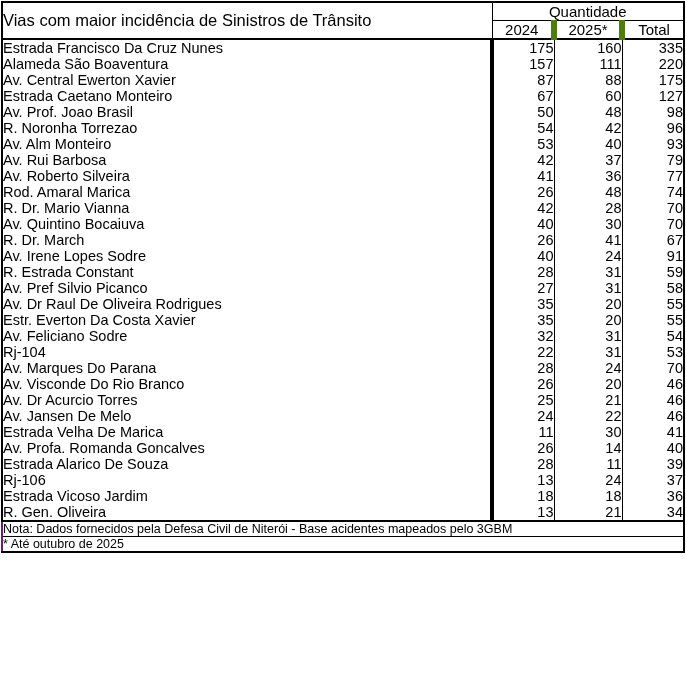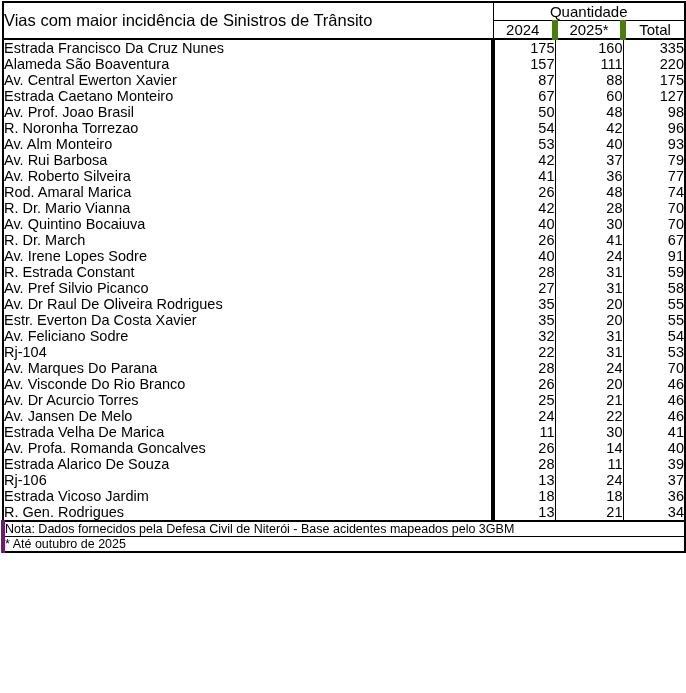--- a/index.html
+++ b/index.html
@@ -82,21 +82,21 @@
     text-align: right;
   }
   .row-num.total {
     border-right: 2px solid #000;
   }
   tr.last-data .row-name,
   tr.last-data .row-num {
     border-bottom: 2px solid #000;
   }
   .note-row td {
-    border-left: 4px solid #701a75;
+    border-left: 2px solid #701a75;
     border-right: 2px solid #000;
     border-bottom: 1px solid #000;
     font-size: 12.5px;
     padding: 2px 4px 2px 7px;
     text-align: left;
     margin-top: 12px;
   }
   .note-row.final td {
     border-bottom: 2px solid #000;
   }
@@ -292,21 +292,21 @@
           <td class="row-num">24</td>
           <td class="row-num total">37</td>
         </tr>
         <tr>
           <td class="row-name">Estrada Vicoso Jardim</td>
           <td class="row-num">18</td>
           <td class="row-num">18</td>
           <td class="row-num total">36</td>
         </tr>
         <tr class="last-data">
-          <td class="row-name">R. Gen. Rodrigues</td>
+          <td class="row-name">R. Gen. Oliveira</td>
           <td class="row-num">13</td>
           <td class="row-num">21</td>
           <td class="row-num total">34</td>
         </tr>
       </tbody>
     <tfoot>
       <tr class="note-row">
         <td colspan="4">Nota: Dados fornecidos pela Defesa Civil de Niterói - Base acidentes mapeados pelo  3GBM</td>
       </tr>
       <tr class="note-row final">

